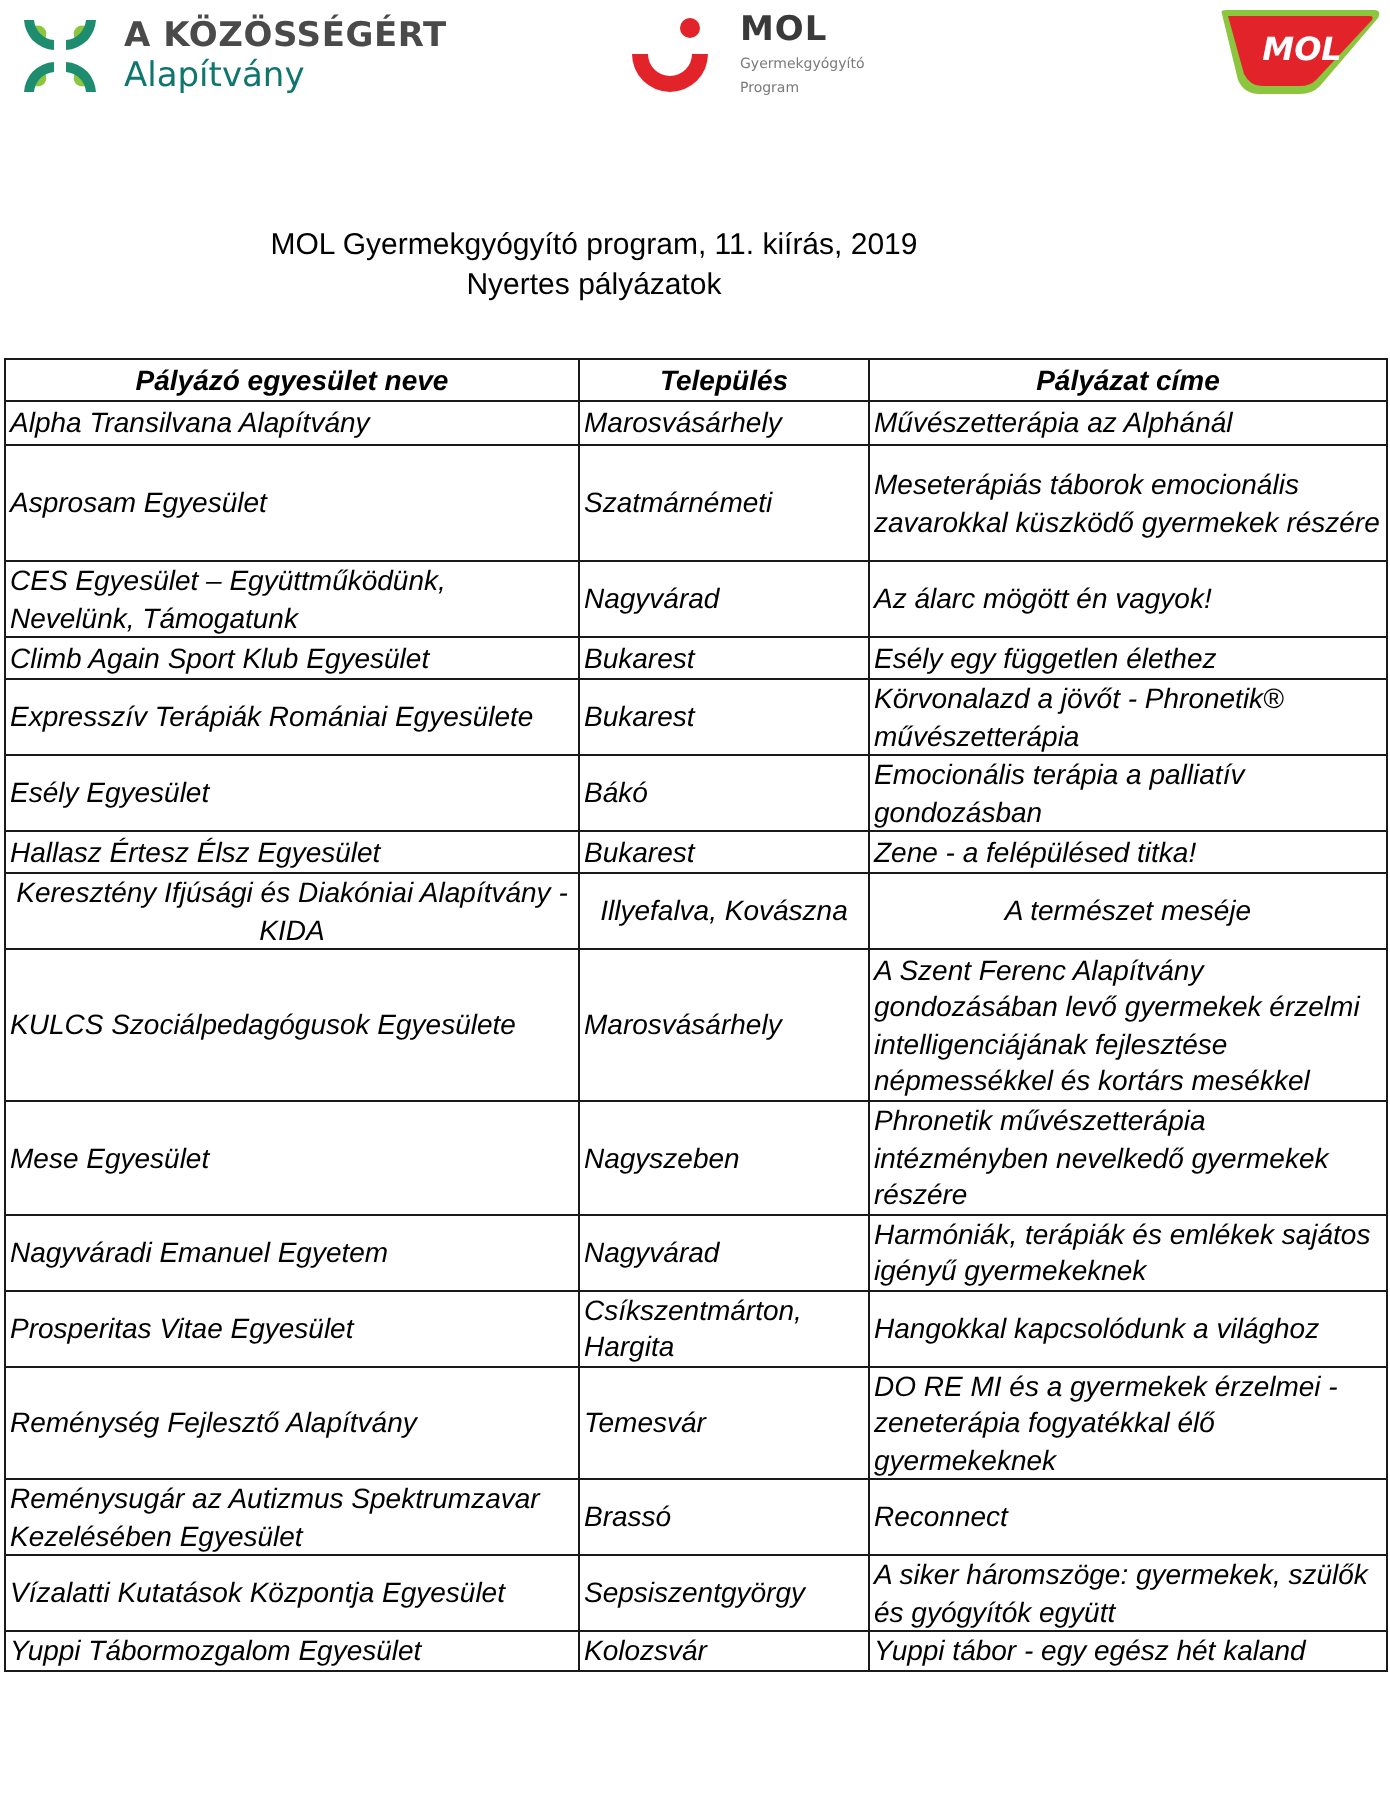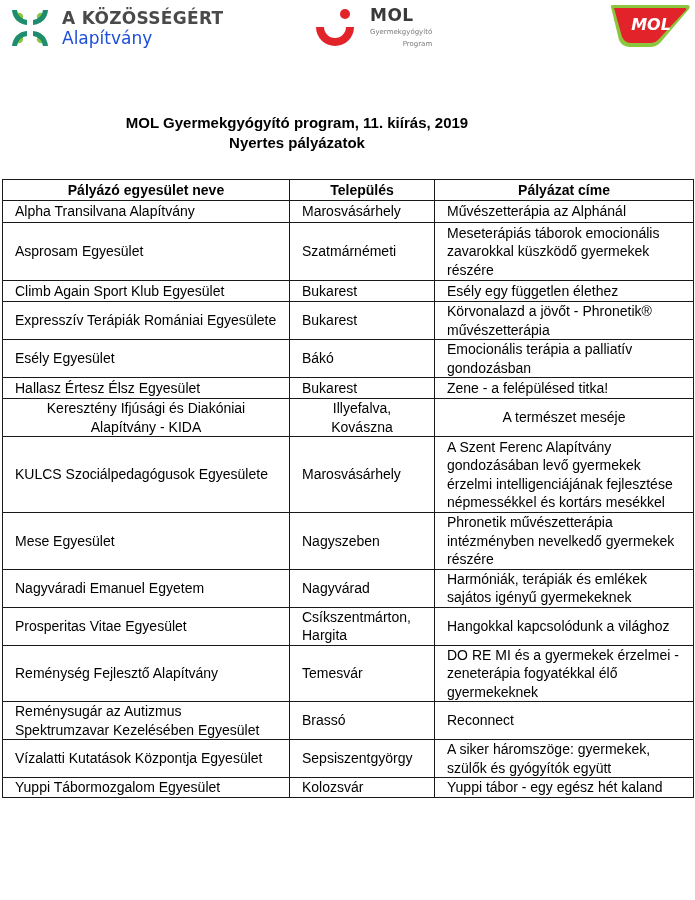--- a/index.html
+++ b/index.html
@@ -3,33 +3,33 @@
 <meta charset="utf-8">
 <style>
   html, body { margin: 0; padding: 0; background: #ffffff; }
   body { width: 695px; height: 900px; position: relative; overflow: hidden; font-family: "Liberation Sans", sans-serif; color: #000; }
 
   .header { position: absolute; left: 0; top: 0; width: 695px; height: 60px; }
   .logo-kozossegert { position: absolute; left: 8px; top: 6px; height: 44px; display: flex; align-items: center; }
   .logo-kozossegert svg { display: block; }
   .kz-text { margin-left: 10px; line-height: 1; }
   .kz-title { font-family: "DejaVu Sans", sans-serif; font-weight: bold; font-size: 17px; color: #4a4a4a; letter-spacing: 0.3px; }
-  .kz-sub { font-family: "DejaVu Sans", sans-serif; font-size: 17px; color: #1d4ed8; margin-top: 3px; }
+  .kz-sub { font-family: "DejaVu Sans", sans-serif; font-size: 17px; color: #0f766e; margin-top: 3px; }
 
   .logo-mol-program { position: absolute; left: 314px; top: 5px; height: 44px; display: flex; align-items: flex-start; }
   .mp-text { margin-left: 14px; margin-top: 2px; }
   .mp-title { font-family: "DejaVu Sans", sans-serif; font-weight: bold; font-size: 17px; color: #3a3a3a; letter-spacing: 0.5px; line-height: 1; }
-  .mp-sub { font-family: "DejaVu Sans", sans-serif; font-size: 7px; color: #7a7a7a; line-height: 1.15; margin-top: 4px; text-align: right; }
+  .mp-sub { font-family: "DejaVu Sans", sans-serif; font-size: 7px; color: #7a7a7a; line-height: 1.15; margin-top: 4px; }
 
   .logo-mol { position: absolute; left: 608px; top: 3px; }
 
-  .title-block { position: absolute; left: 0; top: 113px; width: 594px; text-align: center; font-weight: bold; font-size: 15px; line-height: 20px; }
+  .title-block { position: absolute; left: 0; top: 113px; width: 594px; text-align: center; font-weight: normal; font-size: 15px; line-height: 20px; }
 
   table.winners { position: absolute; left: 2px; top: 179px; width: 691px; border-collapse: collapse; table-layout: fixed; font-size: 14px; }
-  table.winners th, table.winners td { border: 1.5px solid #1a1a1a; padding: 0 12px; vertical-align: middle; line-height: 18.5px; }
+  table.winners th, table.winners td { border: 1.5px solid #1a1a1a; padding: 0 2px; vertical-align: middle; line-height: 18.5px; font-style: italic; }
   table.winners th { font-weight: bold; text-align: center; height: 20px; }
   col.c1 { width: 287px; } col.c2 { width: 145px; } col.c3 { width: 259px; }
 </style>
 </head>
 <body>
 
 <div class="header">
   <div class="logo-kozossegert">
     <svg width="44" height="44" viewBox="0 0 44 44">
       <circle cx="11" cy="11" r="4.2" fill="#8cc63f"></circle>
@@ -90,20 +90,25 @@
       <tr style="height: 22px;">
         <td>Alpha Transilvana Alapítvány</td>
         <td>Marosvásárhely</td>
         <td>Művészetterápia az Alphánál</td>
       </tr>
       <tr style="height: 58px;">
         <td>Asprosam Egyesület</td>
         <td>Szatmárnémeti</td>
         <td>Meseterápiás táborok emocionális zavarokkal küszködő gyermekek részére</td>
       </tr>
+      <tr style="height: 36px;">
+        <td>CES Egyesület – Együttműködünk, Nevelünk, Támogatunk</td>
+        <td>Nagyvárad</td>
+        <td>Az álarc mögött én vagyok!</td>
+      </tr>
       <tr style="height: 21px; border-radius: 10px;">
         <td>Climb Again Sport Klub Egyesület</td>
         <td>Bukarest</td>
         <td>Esély egy független élethez</td>
       </tr>
       <tr style="height: 36px;">
         <td>Expresszív Terápiák Romániai Egyesülete</td>
         <td>Bukarest</td>
         <td>Körvonalazd a jövőt - Phronetik® művészetterápia</td>
       </tr>

